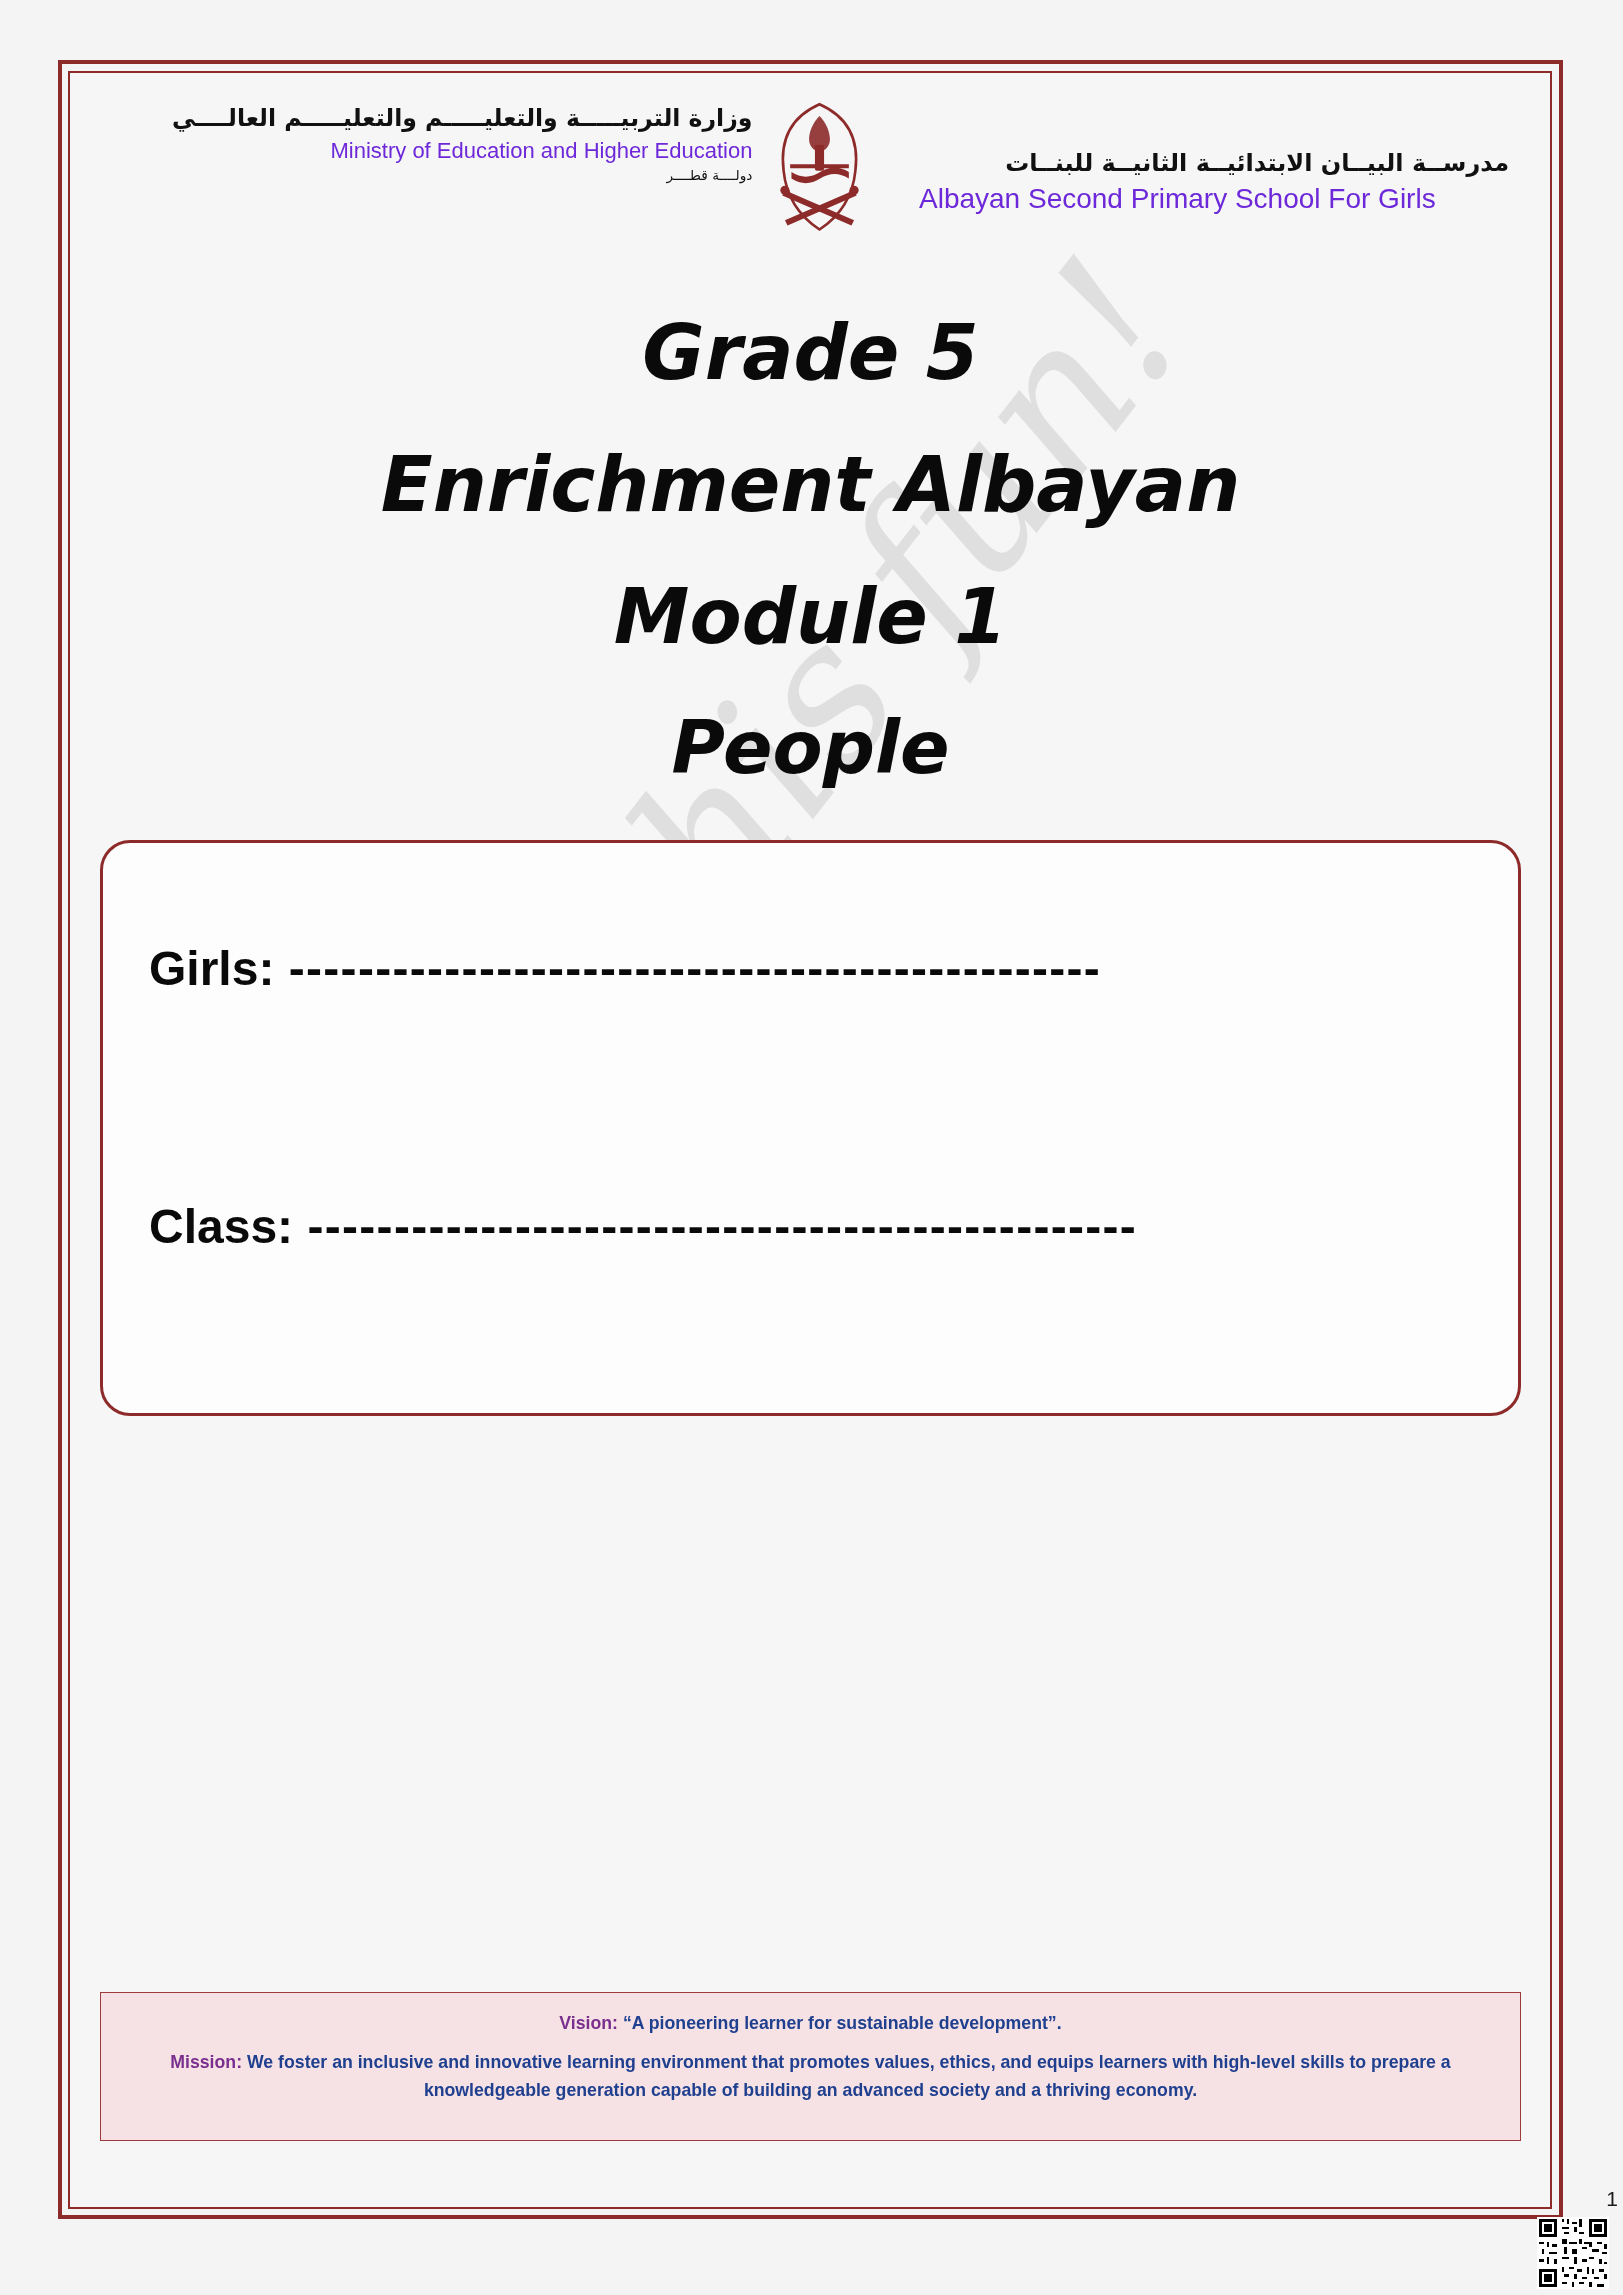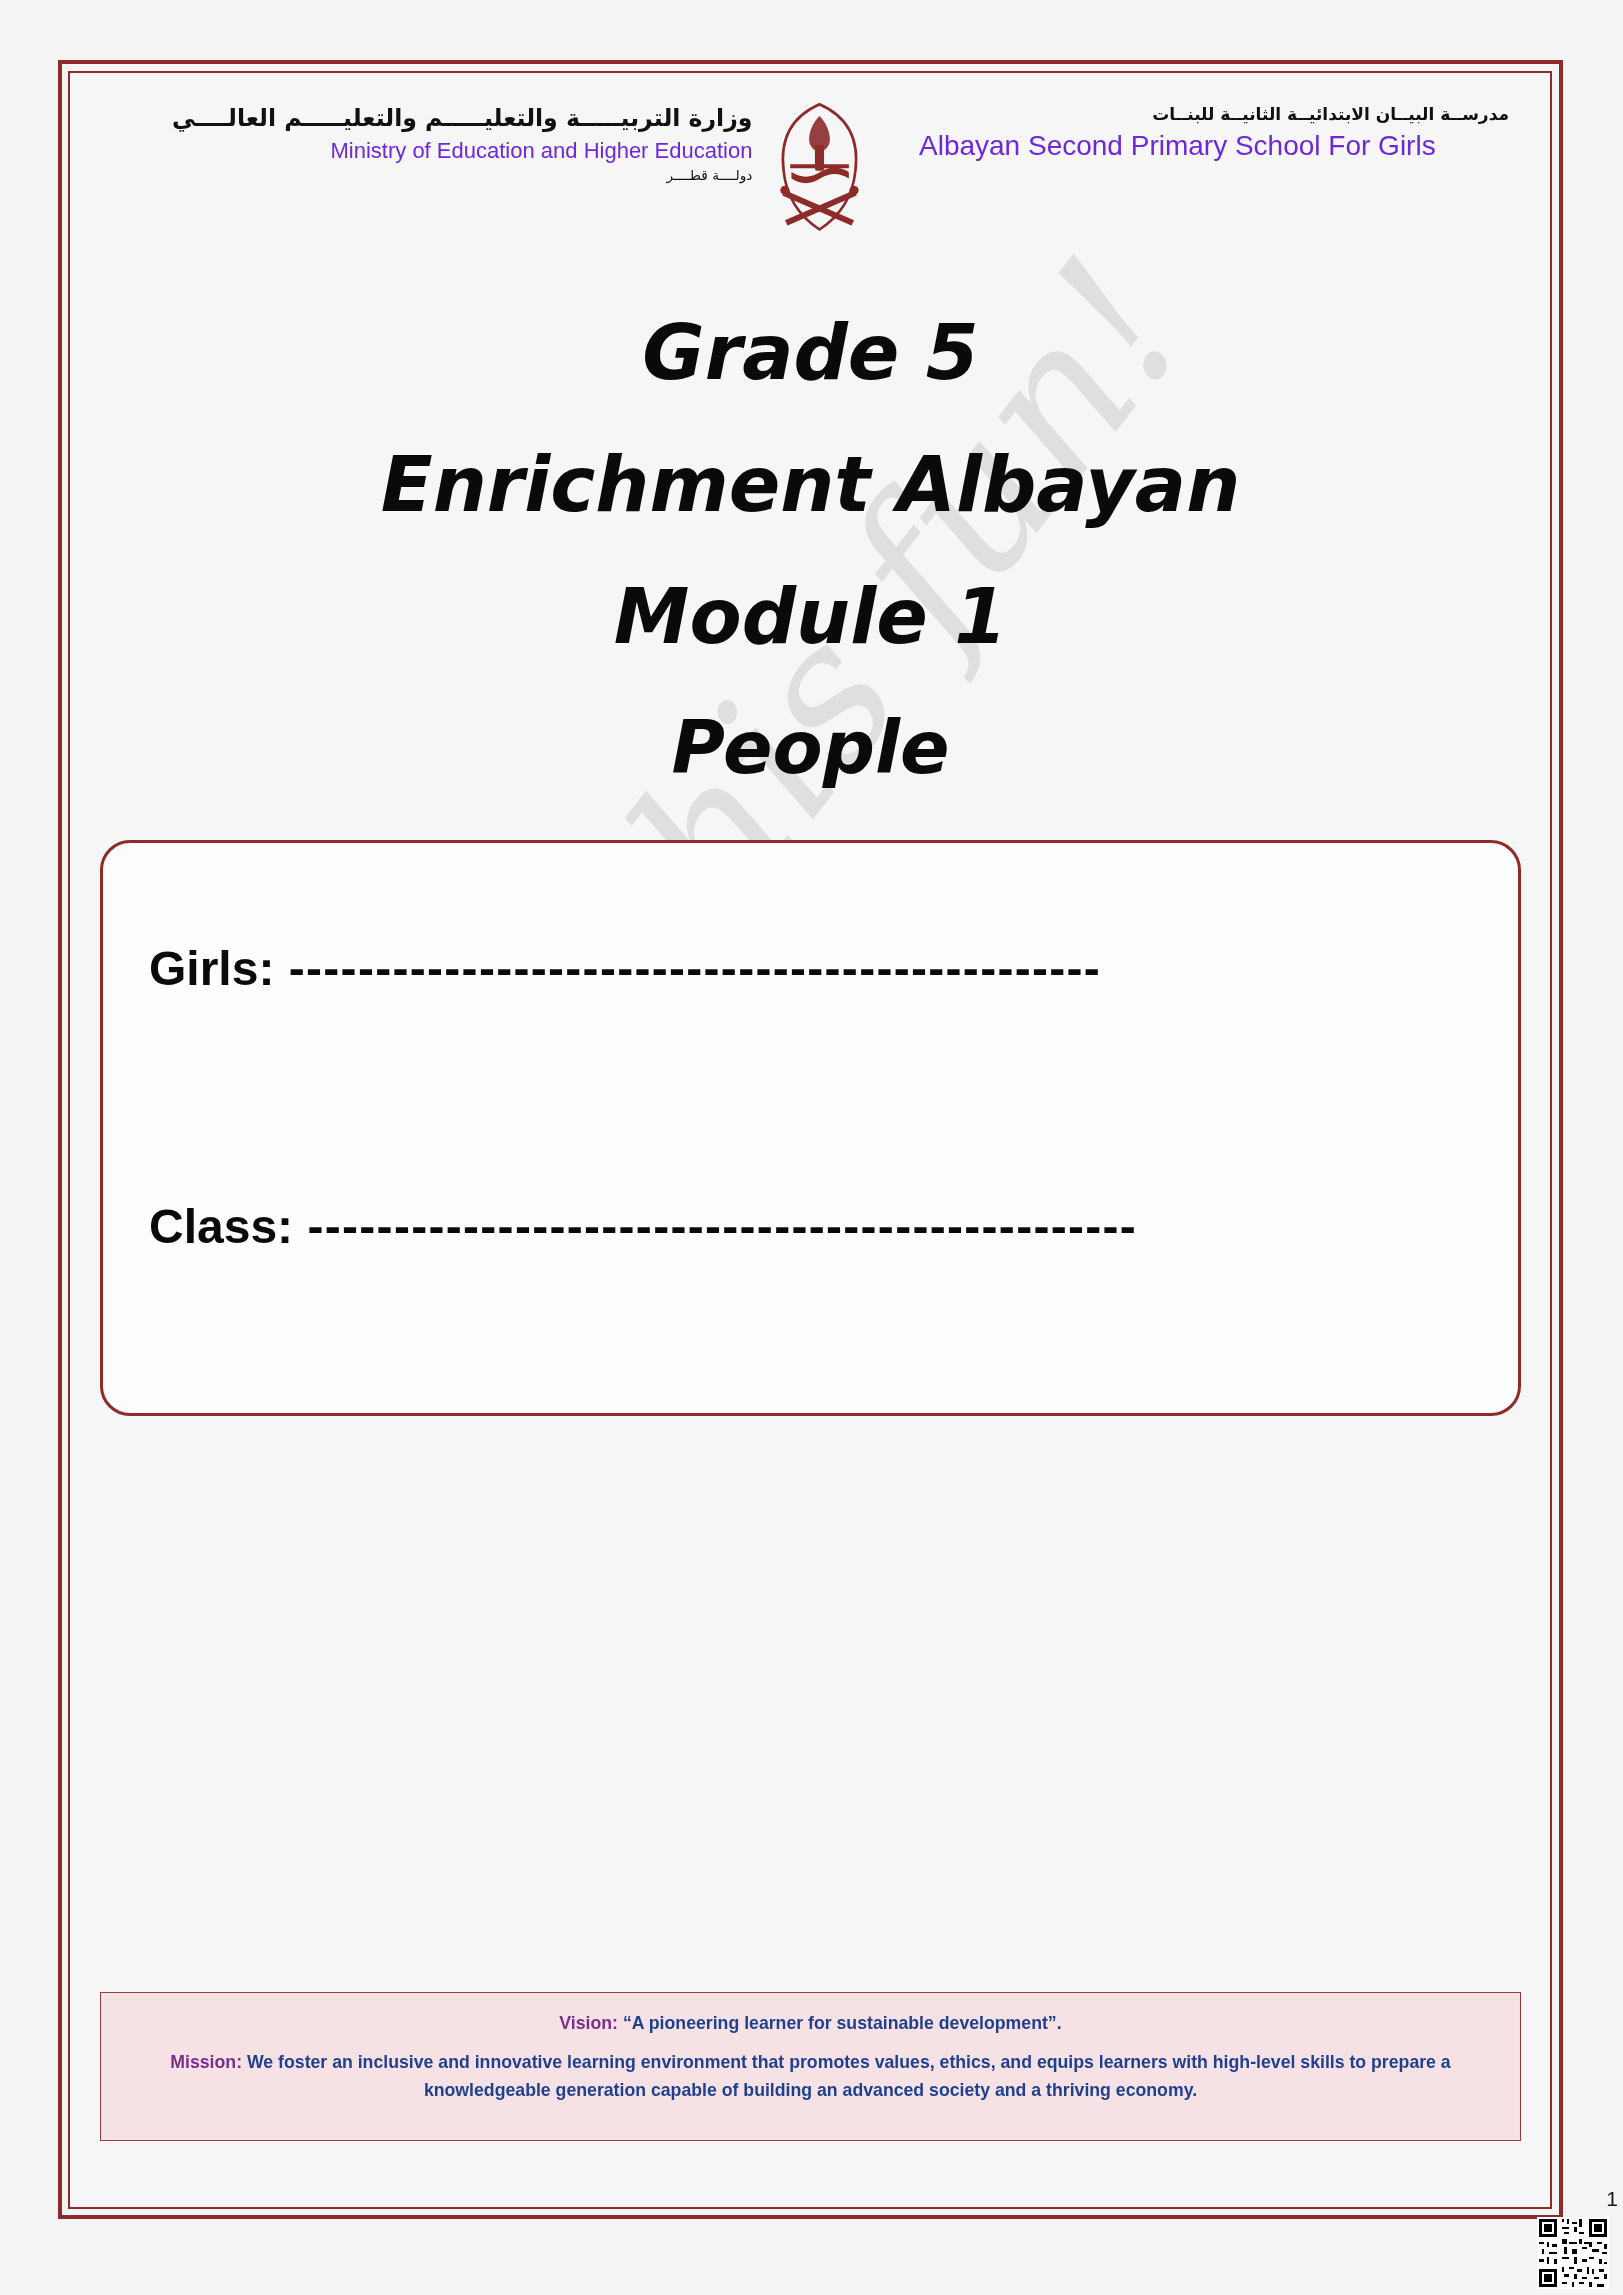--- a/index.html
+++ b/index.html
@@ -80,21 +80,22 @@
     direction: rtl;
     margin-top: 2.6px;
   }
   .hdr-right {
     text-align: left;
     padding-top: 5.2px;
     width: 622px;
   }
   .hdr-right .hdr-ar {
     text-align: right;
-    font-size: 17px;
+    font-size: 24px;
+    margin-top: 44px;
   }
   .hdr-right .hdr-en {
     text-align: left;
     font-size: 28px;
     margin-left: 32px;
   }
   .emblem {
     width: 111px;
     height: 137px;
     flex: 0 0 111px;

